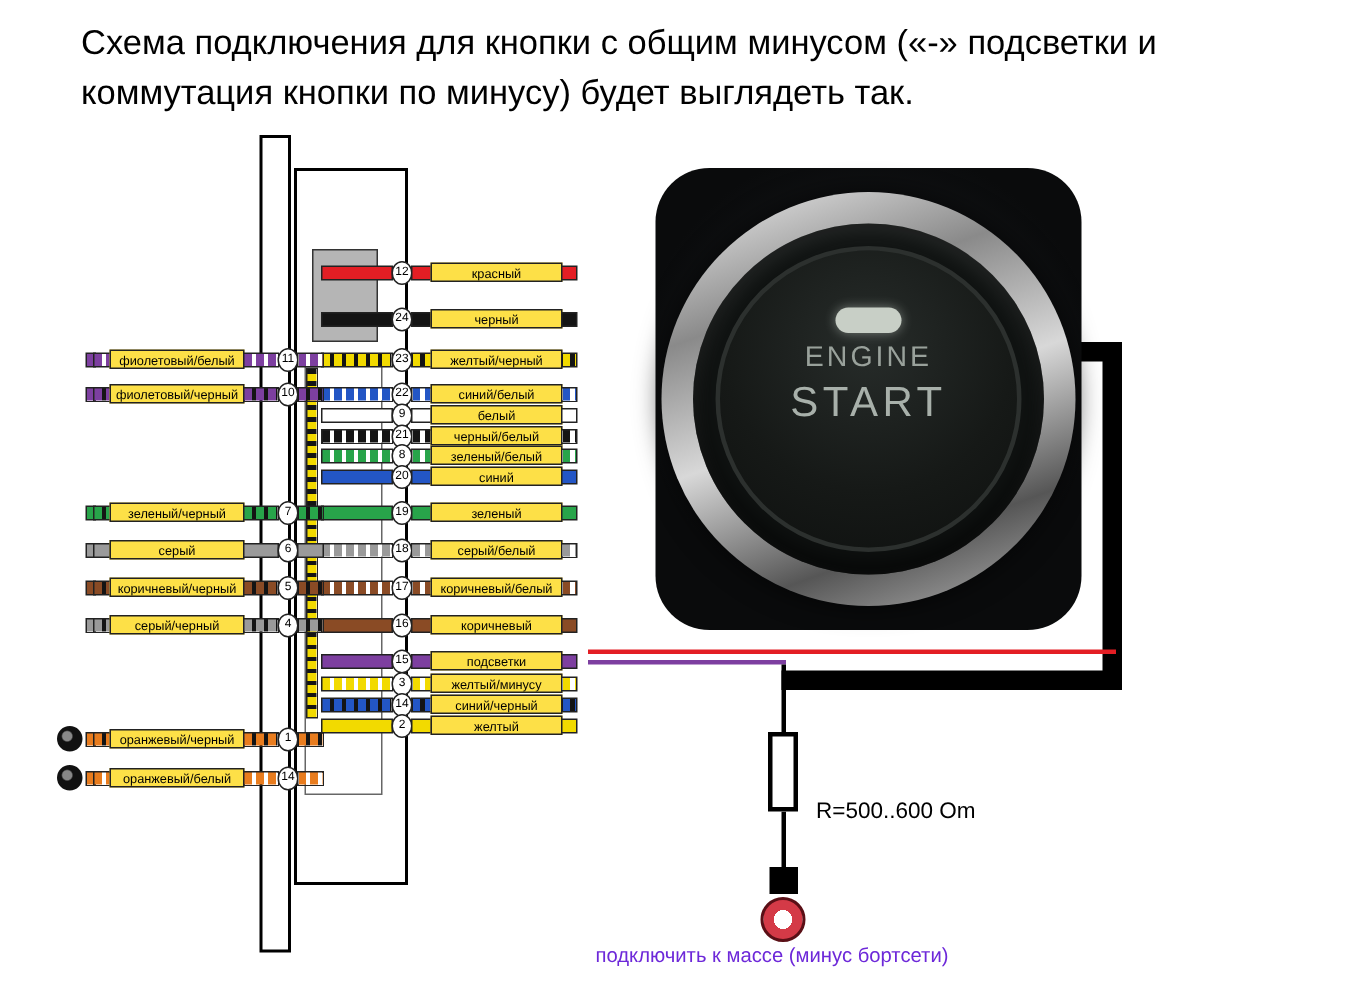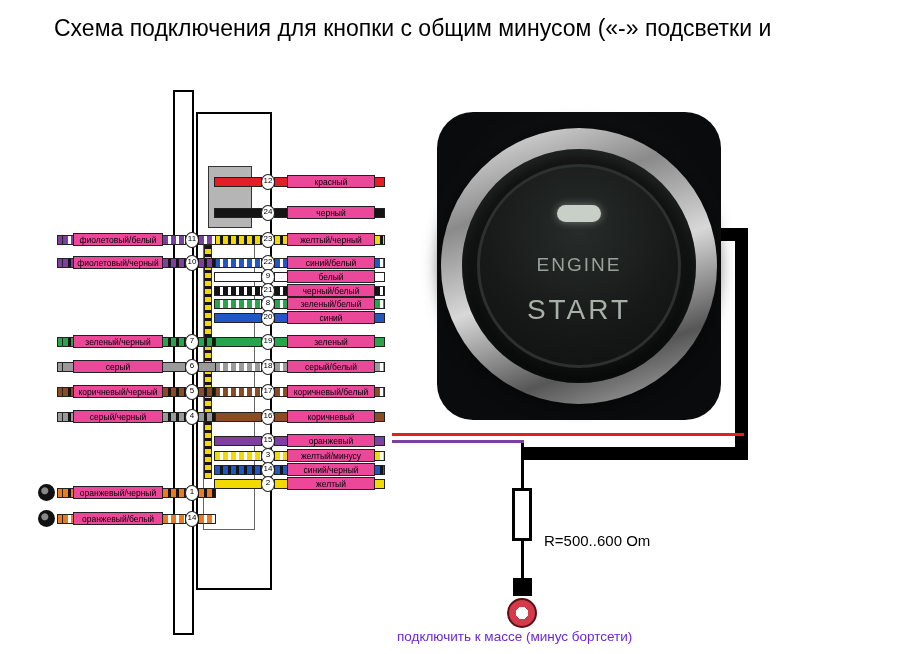--- a/index.html
+++ b/index.html
@@ -12,21 +12,21 @@
   .cbody{position:absolute;left:196px;top:112px;width:76px;height:478px;background:#fff;border:2px solid #000;box-sizing:border-box;z-index:1;}
   .housing{position:absolute;left:208px;top:166px;width:44px;height:62px;background:#b5b5b5;border:1px solid #333;box-sizing:border-box;z-index:2;}
   .inner-outline{position:absolute;left:203px;top:240px;width:52px;height:290px;border:1px solid #666;box-sizing:border-box;z-index:2;}
   .vwire{position:absolute;z-index:2;}
 
   
   .prow{position:absolute;display:flex;align-items:center;height:13px;z-index:3;}
   .w{height:8px;box-shadow:0 0 0 1px #222;flex:0 0 auto;}
   .seg-in{width:46px}.seg-a{width:12px}.seg-b{width:9px}
   .seg-t{width:5px}.seg-a2{width:10px}.seg-c{width:22px}.seg-d{width:16px}
-  .wlabel{flex:0 0 88px;height:13px;line-height:12px;background:#ec4899;border:1px solid #222;font-size:8.5px;color:#000;text-align:center;white-space:nowrap;overflow:hidden;box-sizing:border-box;}
+  .wlabel{flex:0 0 88px;height:13px;line-height:12px;background:#fde047;border:1px solid #222;font-size:8.5px;color:#000;text-align:center;white-space:nowrap;overflow:hidden;box-sizing:border-box;}
   .lw{flex-basis:90px}
   .pin{flex:0 0 14px;height:16px;border:1px solid #222;border-radius:50%;background:#fff;font-size:8px;line-height:11px;text-align:center;box-sizing:border-box;color:#000;}
   .term-dot{width:17px;height:17px;border-radius:50%;background:radial-gradient(circle at 40% 40%,#888 0 3px,#111 4px);margin-right:3px;flex:0 0 17px;}
 
   
   .w-red{background:#e31e24}
   .w-black{background:#141414}
   .w-yellow{background:#f2da00}
   .w-blue{background:#2356c5}
   .w-green{background:#28a44a}
@@ -50,40 +50,41 @@
   .w-orange-black{background:repeating-linear-gradient(90deg,#e87c1e 0 5px,#141414 5px 8px)}
   .w-orange-white{background:repeating-linear-gradient(90deg,#e87c1e 0 5px,#ffffff 5px 8px)}
   .w-v-yellow-black{background:repeating-linear-gradient(0deg,#f2da00 0 5px,#141414 5px 8px);box-shadow:0 0 0 1px #222;}
 
   
   .photo{position:absolute;left:437px;top:112px;width:284px;height:308px;border-radius:36px;background:radial-gradient(circle at 50% 45%,#23262a 0%,#0a0b0c 70%);z-index:5;}
   .btn-outer{position:absolute;left:50%;top:50%;transform:translate(-50%,-50%);width:276px;height:276px;border-radius:50%;background:linear-gradient(160deg,#efefef 0%,#8a8a8a 28%,#d8d8d8 52%,#565656 78%,#b5b5b5 100%);box-shadow:0 0 18px rgba(0,0,0,.7);}
   .btn-mid{position:absolute;left:50%;top:50%;transform:translate(-50%,-50%);width:234px;height:234px;border-radius:50%;background:#101312;box-shadow:inset 0 6px 14px rgba(255,255,255,.09),inset 0 -10px 18px rgba(0,0,0,.65);}
   .btn-face{position:absolute;left:50%;top:50%;transform:translate(-50%,-50%);width:204px;height:204px;border-radius:50%;border:3px solid #2c302e;box-sizing:border-box;background:radial-gradient(circle at 50% 32%,#272c2a 0%,#161917 58%,#0e100f 100%);display:flex;flex-direction:column;align-items:center;}
   .led{width:44px;height:17px;border-radius:9px;background:#c8cfc6;margin-top:38px;box-shadow:0 0 8px rgba(215,225,215,.45);}
-  .bt-engine{margin-top:32px;font-size:19px;letter-spacing:2px;color:#99a19b;}
-  .bt-start{margin-top:18px;font-size:28px;letter-spacing:3px;color:#a8b0aa;}
+  .bt-engine{margin-top:6px;font-size:19px;letter-spacing:2px;color:#99a19b;}
+  .bt-start{margin-top:2px;font-size:28px;letter-spacing:3px;color:#a8b0aa;}
   .bt-stop{font-size:28px;letter-spacing:3px;color:#a8b0aa;}
 
   
   .thick{position:absolute;background:#000;z-index:1;}
   .thin{position:absolute;z-index:2;}
   .resistor{position:absolute;left:512px;top:488px;width:20px;height:53px;background:#fff;border:3px solid #000;box-sizing:border-box;z-index:3;}
   .res-label{position:absolute;left:544px;top:496px;font-size:15px;color:#000;margin-top:36px;}
   .gnd-square{position:absolute;left:513px;top:578px;width:19px;height:18px;background:#000;}
   .gnd-ring{position:absolute;left:507px;top:598px;width:30px;height:30px;border-radius:50%;background:radial-gradient(circle,#ffffff 0 34%,#d43a47 34% 100%);border:2px solid #5a0f16;box-sizing:border-box;}
   .gnd-caption{position:absolute;left:397px;top:629px;font-size:13.5px;color:#6d28d9;}
 </style>
 </head>
 <body>
 
 <div id="stage">
 
   <div class="title">
     <div>Схема подключения для кнопки с общим минусом («-» подсветки и</div>
+    <div>коммутация кнопки по минусу) будет выглядеть так.</div>
   </div>
 
   <div class="strip"></div>
   <div class="cbody"></div>
   <div class="housing"></div>
   <div class="inner-outline"></div>
   <div class="vwire w-v-yellow-black" style="left:205px;top:246px;width:6px;height:232px;"></div>
 
   <div class="prow" style="left:215px;top:175px">
       <span class="w seg-in w-red"></span>
@@ -166,21 +167,21 @@
       <span class="w seg-in w-brown"></span>
       <span class="pin">16</span>
       <span class="w seg-a w-brown"></span>
       <span class="wlabel">коричневый</span>
       <span class="w seg-b w-brown"></span>
     </div>
   <div class="prow" style="left:215px;top:434px">
       <span class="w seg-in w-violet"></span>
       <span class="pin">15</span>
       <span class="w seg-a w-violet"></span>
-      <span class="wlabel">оранжевый</span>
+      <span class="wlabel">подсветки</span>
       <span class="w seg-b w-violet"></span>
     </div>
   <div class="prow" style="left:215px;top:449px">
       <span class="w seg-in w-yellow-white"></span>
       <span class="pin">3</span>
       <span class="w seg-a w-yellow-white"></span>
       <span class="wlabel">желтый/минусу</span>
       <span class="w seg-b w-yellow-white"></span>
     </div>
   <div class="prow" style="left:215px;top:463px">

